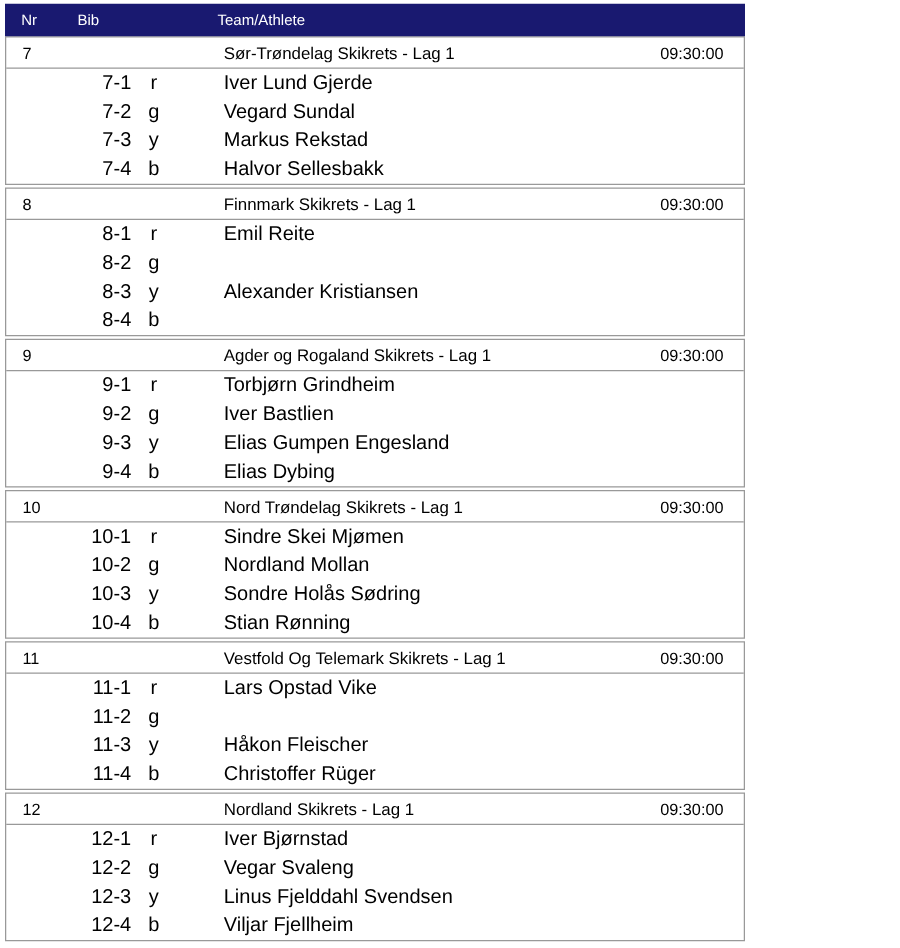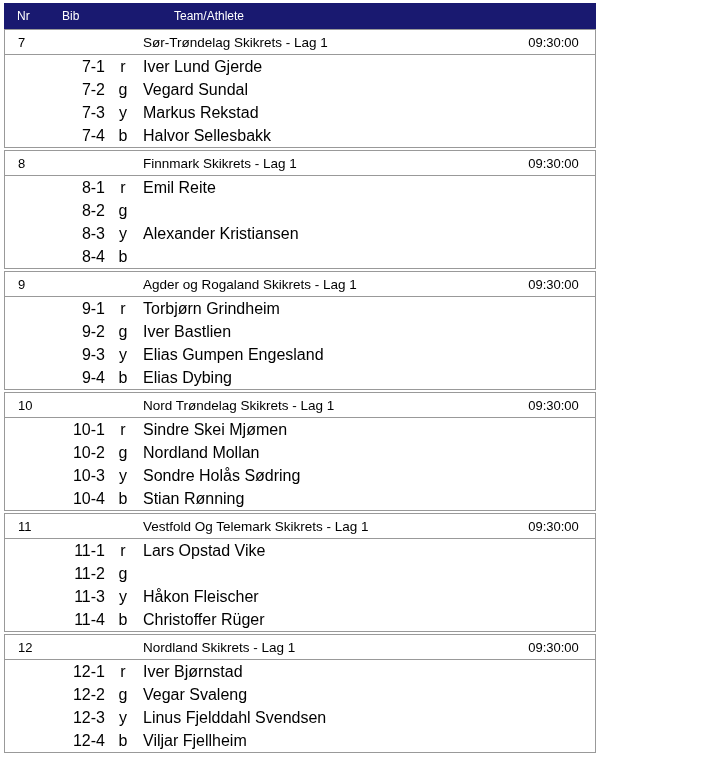--- a/index.html
+++ b/index.html
@@ -55,21 +55,21 @@
     display: flex;
     align-items: center;
     height: 23px;
     font-size: 16px;
   }
 
   
   .c-nr   { width: 42px; padding-left: 13px; }
   .c-bib  { width: 58px; text-align: right; }
   .c-leg  { width: 36px; text-align: center; }
-  .c-name { flex: 1; padding-left: 2px; white-space: nowrap; overflow: hidden; }
+  .c-name { flex: 1; padding-left: 2px; white-space: nowrap; overflow: hidden; margin-left: 36px; }
   .c-time { width: 80px; text-align: center; padding-right: 3px; font-size: 13px; }
 </style>
 </head>
 <body>
 
 <div class="wrap">
   <div class="thead">
     <span class="h-nr">Nr</span>
     <span class="h-bib">Bib</span>
     <span class="h-team">Team/Athlete</span>

